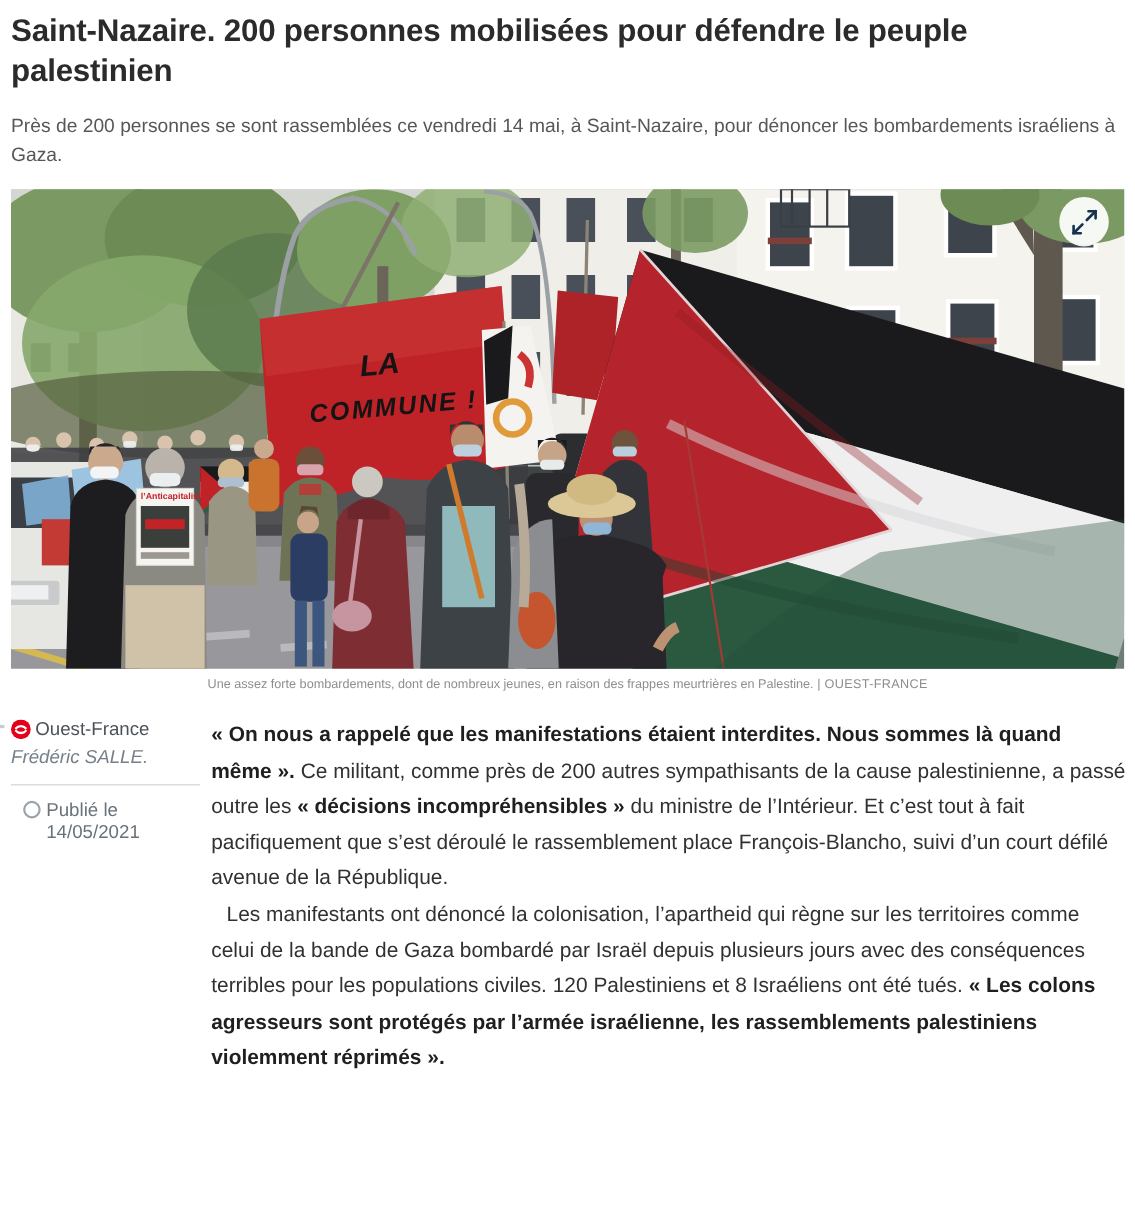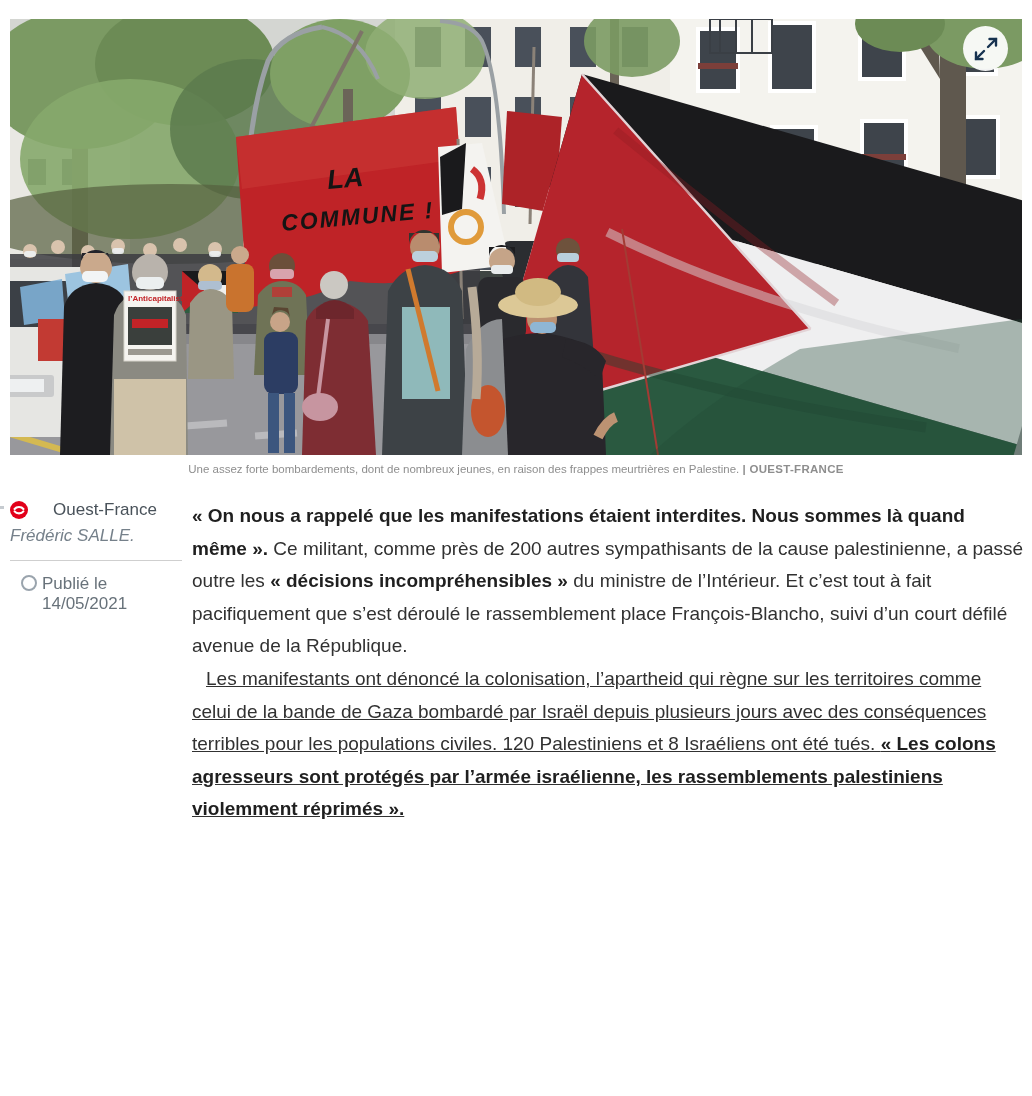--- a/index.html
+++ b/index.html
@@ -9,45 +9,47 @@
   h1.headline{margin:10px 10px 0 10px;font-size:28.5px;line-height:37px;font-weight:700;
       color:#2b2b2b;letter-spacing:-0.2px;}
   p.standfirst{margin:17px 10px 0 10px;font-size:17.5px;line-height:26px;color:#575757;}
   
   figure.photo{margin:19px 10px 0 10px;position:relative;width:1012px;}
   figure.photo svg.scene{display:block;width:1012px;height:436px;background:#d6d8d4;}
   .expand-btn{position:absolute;top:7px;right:14px;width:45px;height:45px;border:0;padding:0;
       border-radius:50%;background:rgba(255,255,255,0.93);cursor:pointer;
       display:flex;align-items:center;justify-content:center;}
   figcaption{margin-top:7px;text-align:center;font-size:11.5px;color:#8e8e8e;line-height:14px;}
-  figcaption .credit{color:#8e8e8e;letter-spacing:.3px;font-weight:bold;}
+  figcaption .credit{color:#8e8e8e;letter-spacing:.3px;}
   
   .row{display:flex;margin-top:24px;}
   aside.byline{width:192px;flex:0 0 192px;box-sizing:border-box;padding-left:10px;position:relative;
       font-size:17px;}
-  .brand-row{display:flex;align-items:center;gap:25px;color:#49525a;}
+  .brand-row{display:flex;align-items:center;gap:4px;color:#49525a;}
   .brand-row .of-logo{width:18px;height:18px;flex:0 0 18px;}
   .author{margin-top:6px;color:#75808a;font-style:italic;}
   aside hr{border:0;border-top:1px solid #cfcfcf;width:172px;margin:14px 0 13px 0;}
   .published{color:#68727a;position:relative;margin-left:32px;}
   .clock-sliver{position:absolute;left:-21px;top:1px;width:16px;height:16px;border:2px solid #9aa4ad;
       border-radius:50%;box-sizing:border-box;}
   .top-sliver{position:absolute;left:-10px;top:6px;width:14px;height:3px;background:#c6cbd0;}
   main.body{flex:1;box-sizing:border-box;padding-right:7px;}
   main.body p{margin:0;font-size:19px;line-height:32.6px;color:#313131;}
   main.body p .b{font-weight:700;color:#1f1f1f;}
-  main.body p.indent{text-indent:14px;text-decoration:underline;}
+  main.body p.indent{text-indent:14px;}
   main.body p.spaced{margin-top:23px;}
 </style>
 </head>
 <body>
 
 <div class="page">
 
-
+  <h1 class="headline">Saint-Nazaire. 200 personnes mobilisées pour défendre le peuple palestinien</h1>
+
+  <p class="standfirst">Près de 200 personnes se sont rassemblées ce vendredi 14 mai, à Saint-Nazaire, pour dénoncer les bombardements israéliens à Gaza.</p>
 
   <figure class="photo">
     <svg class="scene" viewBox="0 0 1012 436" aria-hidden="true">
 
       <rect x="0" y="0" width="1012" height="436" fill="#d4d6d2"></rect>
 
       <g>
         <rect x="0" y="60" width="120" height="180" fill="#e9e8e3"></rect>
         <rect x="18" y="90" width="18" height="26" fill="#5a6068"></rect>
           <rect x="52" y="90" width="18" height="26" fill="#5a6068"></rect>

